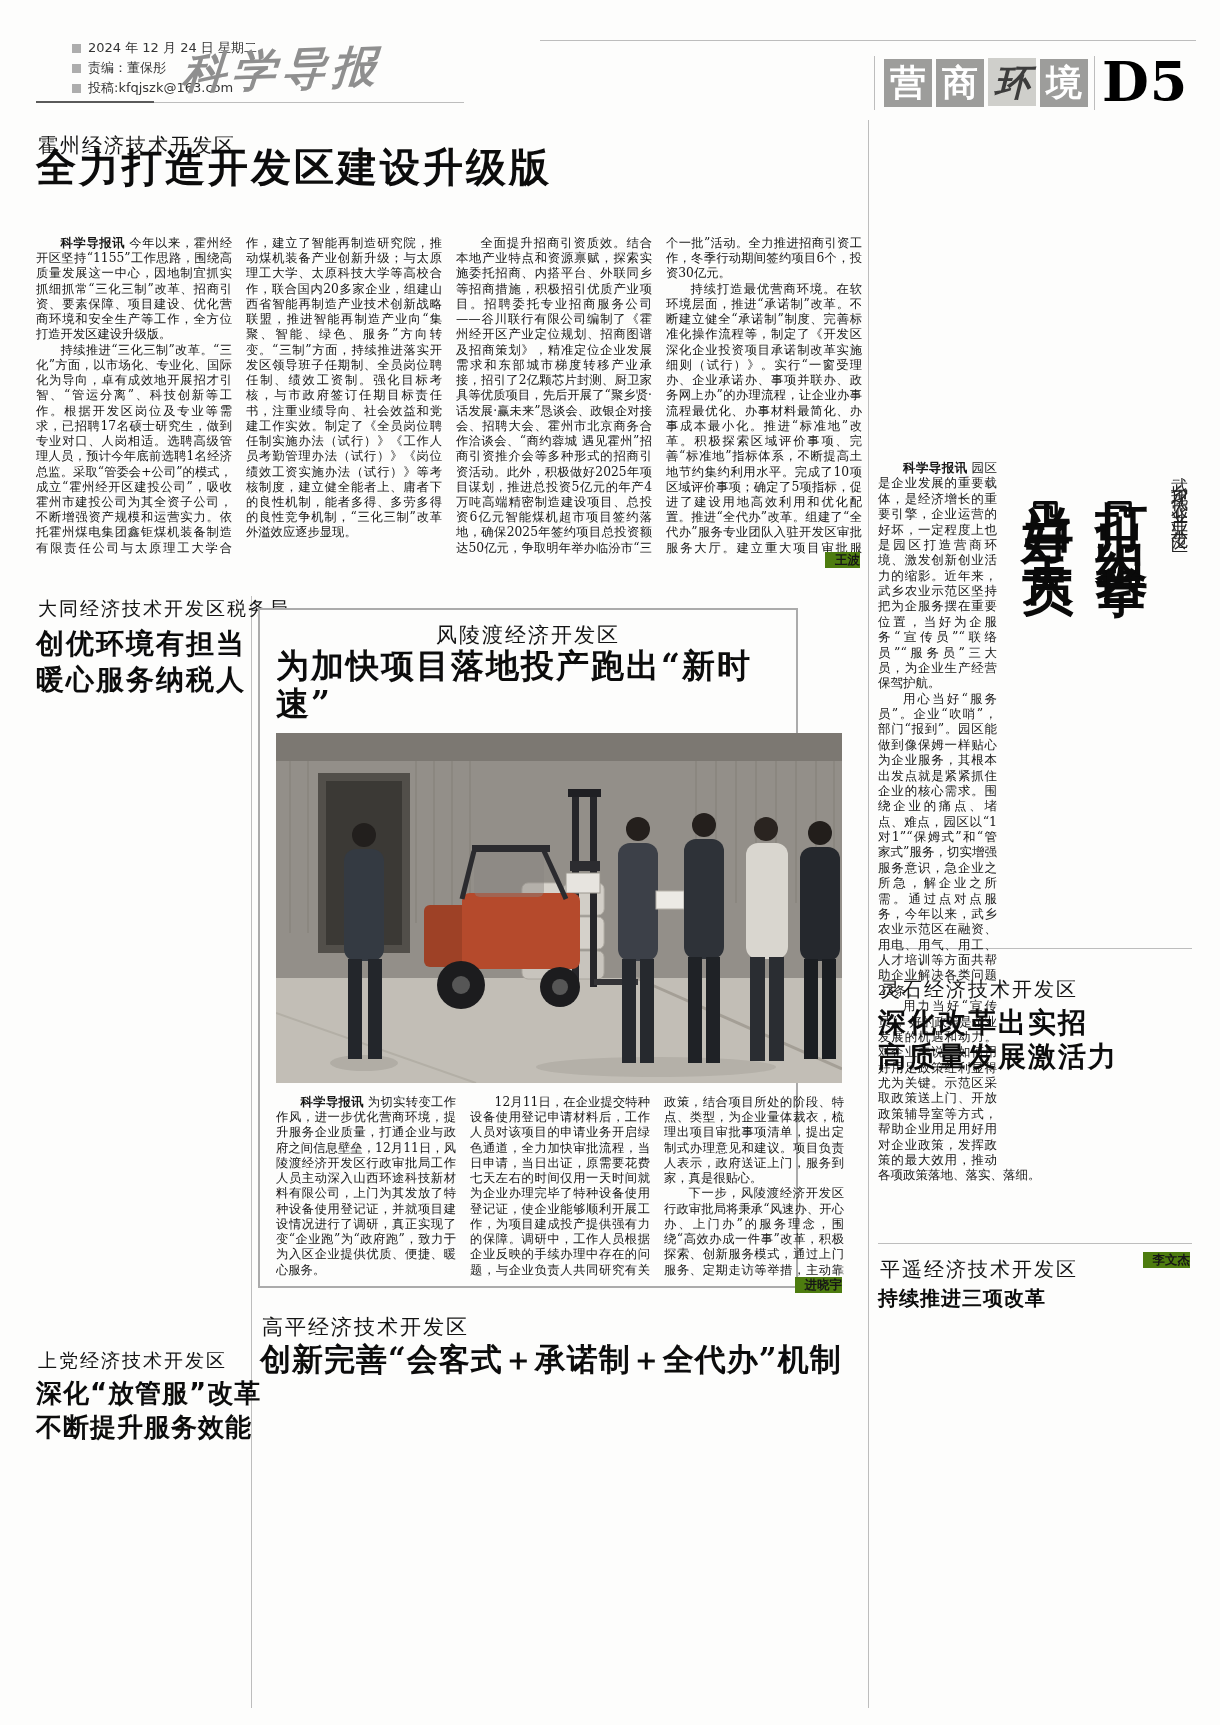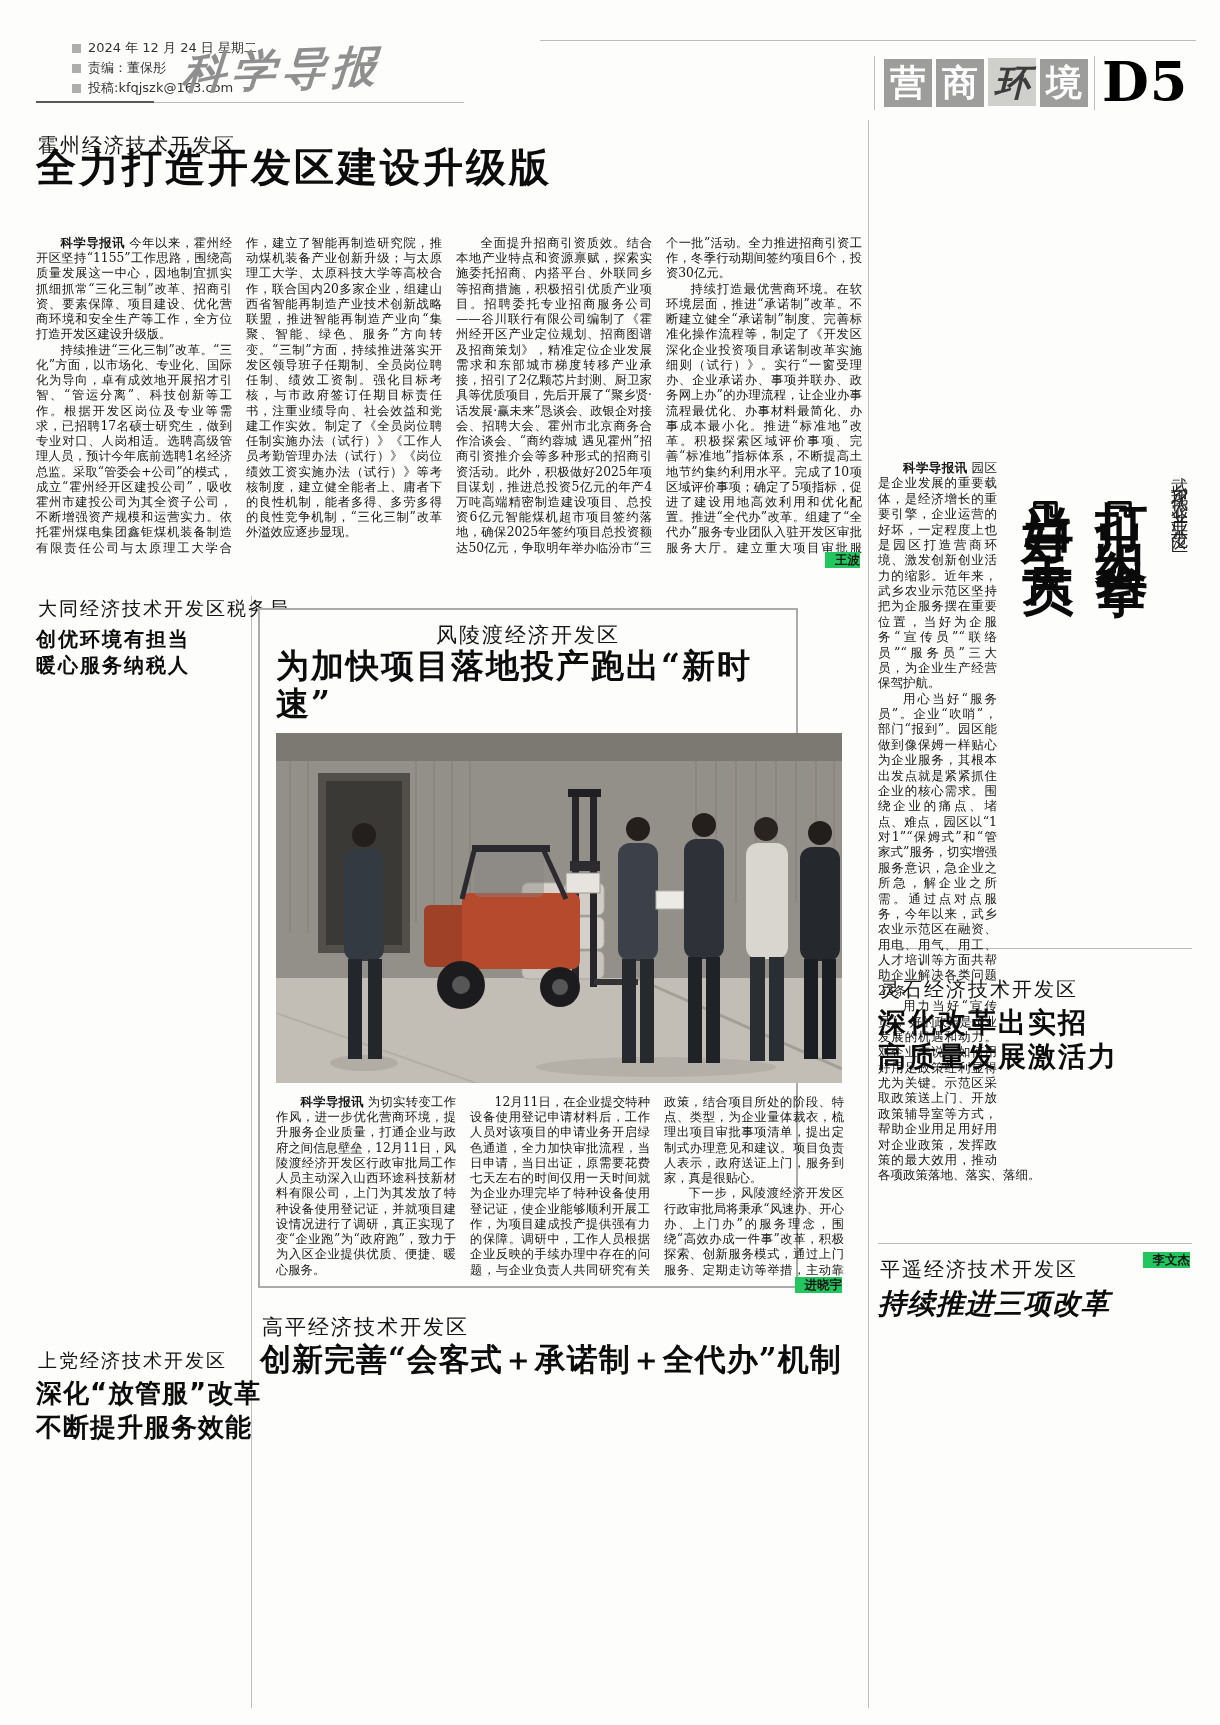--- a/index.html
+++ b/index.html
@@ -18,21 +18,21 @@
   .pageno{font:bold 54px/56px "DejaVu Serif",serif;color:#000;letter-spacing:1px;}
   .vsep{width:1px;background:#bdbdbd;}
   
   .kicker{font:20px/1.1 "DejaVu Sans",sans-serif;color:#141414;letter-spacing:2px;text-align:center;}
   .hl-sans{font-family:"DejaVu Sans",sans-serif;font-weight:bold;color:#0c0c0c;}
   .hl-serif{font-family:"DejaVu Serif",serif;font-weight:bold;color:#0c0c0c;}
   .flow{font:12.3px/1.24 "DejaVu Serif",serif;text-align:justify;overflow:hidden;position:relative;color:#161616;}
   .para{margin:0;text-indent:2em;}
   .lead{font-weight:bold;font-family:"DejaVu Sans",sans-serif;margin-right:4px;}
   .byline{position:absolute;right:2px;bottom:0;font:bold 12.5px/1.3 "DejaVu Sans",sans-serif;
-          background:#22c55e;padding-left:10px;}
+          background:#4d7c0f;padding-left:10px;}
   .cols3{column-count:3;column-gap:14px;}
   .cols4{column-count:4;column-gap:14px;}
   
   .wx-head{float:right;writing-mode:vertical-rl;height:700px;margin:0 0 6px 12px;}
   .wx-kicker{font:17px "DejaVu Sans",sans-serif;letter-spacing:6px;color:#222;margin-left:12px;padding-top:4px;}
   .wx-l{display:block;font:bold 52px "DejaVu Serif",serif;letter-spacing:13px;margin-left:4px;color:#0a0a0a;}
   
   .fbox{border:2px solid #ababab;box-sizing:border-box;padding:14px 16px;background:#fdfdfc;}
 </style>
 </head>
@@ -80,21 +80,21 @@
       <span class="wx-l">当好『三大员』</span>
     </div>
     <p class="para"><span class="lead">科学导报讯</span><span>园区是企业发展的重要载体，是经济增长的重要引擎，企业运营的好坏，一定程度上也是园区打造营商环境、激发创新创业活力的缩影。近年来，武乡农业示范区坚持把为企服务摆在重要位置，当好为企服务“宣传员”“联络员”“服务员”三大员，为企业生产经营保驾护航。</span></p>
     <p class="para"><span>用心当好“服务员”。企业“吹哨”，部门“报到”。园区能做到像保姆一样贴心为企业服务，其根本出发点就是紧紧抓住企业的核心需求。围绕企业的痛点、堵点、难点，园区以“1对1”“保姆式”和“管家式”服务，切实增强服务意识，急企业之所急，解企业之所需。通过点对点服务，今年以来，武乡农业示范区在融资、用电、用气、用工、人才培训等方面共帮助企业解决各类问题23条。</span></p>
     <p class="para"><span>用力当好“宣传员”。好的政策是企业发展的机遇和动力。对企业来说，如何用好用足政策红利显得尤为关键。示范区采取政策送上门、开放政策辅导室等方式，帮助企业用足用好用对企业政策，发挥政策的最大效用，推动各项政策落地、落实、落细。</span></p>
 
     <span class="byline">李文杰</span>
   </div>
 
   <div class="abs kicker" style="left:38px;top:598px;font-size:19px;">大同经济技术开发区税务局</div>
-  <div class="abs hl-sans" style="left:36px;top:626px;font-size:20px;line-height:1.3;letter-spacing:2px;">
+  <div class="abs hl-sans" style="left:36px;top:626px;font-size:28px;line-height:1.3;letter-spacing:2px;">
     <div>创优环境有担当</div>
     <div>暖心服务纳税人</div>
   </div>
 
   <div class="abs fbox" style="left:258px;top:608px;width:540px;height:680px;">
     <div class="kicker" style="font-size:21px;">风陵渡经济开发区</div>
     <div class="hl-serif" style="font-size:33px;line-height:1.15;letter-spacing:2px;">为加快项目落地投产跑出“新时速”</div>
 
     <svg width="566" height="350" viewBox="0 0 566 350" style="display:block;margin-top:10px;">
       <g>
@@ -182,21 +182,21 @@
     </div>
   </div>
 
   <div class="abs kicker" style="left:880px;top:978px;">灵石经济技术开发区</div>
   <div class="abs hl-sans" style="left:878px;top:1006px;font-size:28px;line-height:1.22;letter-spacing:2px;">
     <div>深化改革出实招</div>
     <div>高质量发展激活力</div>
   </div>
 
   <div class="abs kicker" style="left:880px;top:1258px;">平遥经济技术开发区</div>
-  <div class="abs hl-sans" style="left:878px;top:1286px;font-size:28px;line-height:1.28;letter-spacing:1px;font-style:italic;">
+  <div class="abs hl-sans" style="left:878px;top:1286px;font-size:20px;line-height:1.28;letter-spacing:1px;">
     <div>持续推进三项改革</div>
   </div>
 
   <div class="abs kicker" style="left:38px;top:1350px;font-size:19px;">上党经济技术开发区</div>
   <div class="abs hl-sans" style="left:36px;top:1376px;font-size:26px;line-height:1.32;letter-spacing:1px;">
     <div>深化“放管服”改革</div>
     <div>不断提升服务效能</div>
   </div>
 
   <div class="abs kicker" style="left:262px;top:1316px;font-size:21px;">高平经济技术开发区</div>

